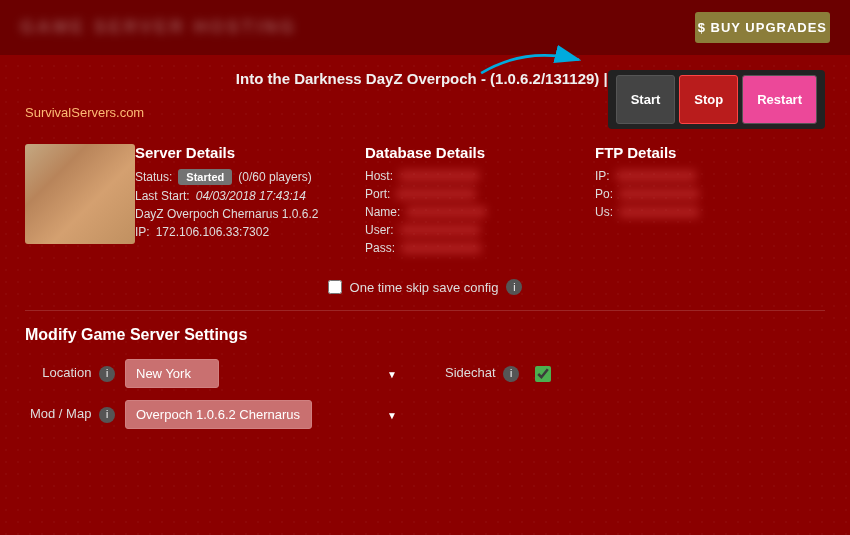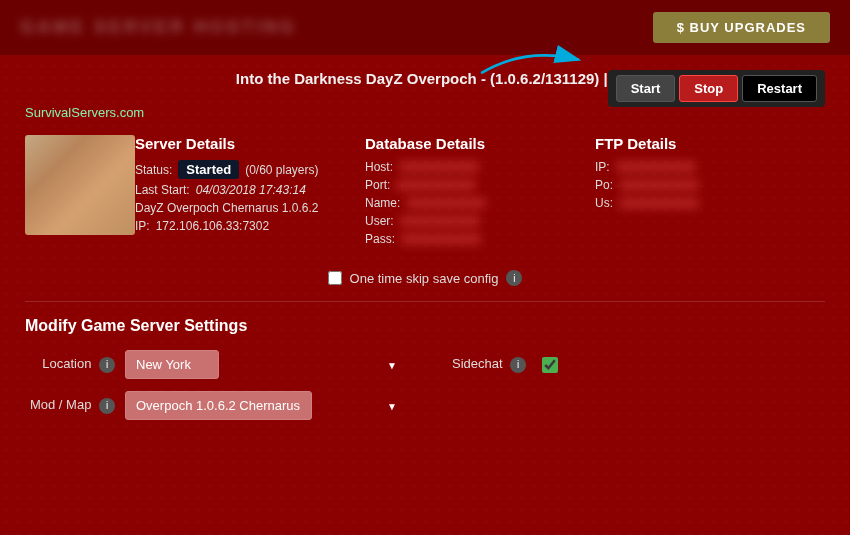--- a/index.html
+++ b/index.html
@@ -30,21 +30,21 @@
       font-weight: bold;
       letter-spacing: 3px;
       text-transform: uppercase;
       filter: blur(4px);
       user-select: none;
     }
     .buy-upgrades-btn {
       background-color: #8B7D3A;
       color: #fff;
       border: none;
-      padding: 8px 24px;
+      padding: 8px 3px;
       font-size: 13px;
       font-weight: bold;
       cursor: pointer;
       border-radius: 3px;
       letter-spacing: 1px;
     }
 
     
     .main-content {
       padding: 15px 25px;
@@ -62,51 +62,51 @@
     
     .control-row {
       display: flex;
       justify-content: space-between;
       align-items: flex-start;
       margin-bottom: 15px;
     }
     .server-title-block { flex: 1; }
     .server-subtitle {
       font-size: 13px;
-      color: #86efac;
+      color: #fdba74;
       margin-top: 18px;
     }
     .control-buttons {
       background-color: #222;
       border-radius: 4px;
       padding: 5px 8px;
       display: flex;
       gap: 4px;
       align-items: center;
       position: relative;
     }
     .ctrl-btn {
-      padding: 5px 14px;
+      padding: 16px 14px;
       font-size: 13px;
       font-weight: bold;
       border: 1px solid #555;
       border-radius: 3px;
       cursor: pointer;
     }
     .ctrl-btn-start {
       background-color: #444;
       color: #fff;
     }
     .ctrl-btn-stop {
       background-color: #b91c1c;
       color: #fff;
       border-color: #ff4444;
     }
     .ctrl-btn-restart {
-      background-color: #000000;
+      background-color: #ec4899;
       color: #fff;
     }
     .blue-arrow {
       position: absolute;
       right: 235px;
       top: -28px;
       width: 120px;
       height: 40px;
     }
 
@@ -134,25 +134,25 @@
     }
     .detail-row {
       font-size: 12px;
       color: #ddd;
       margin-bottom: 4px;
       display: flex;
       align-items: center;
       gap: 6px;
     }
     .status-badge {
-      background-color: #0f172a;
+      background-color: #737373;
       color: #fff;
       padding: 2px 8px;
       border-radius: 3px;
-      font-size: 13px;
+      font-size: 11px;
       font-weight: bold;
     }
     .db-details-col {
       flex: 1;
     }
     .ftp-details-col {
       flex: 1;
     }
     .blurred {
       filter: blur(5px);
@@ -253,21 +253,20 @@
     }
     .setting-checkbox {
       width: 16px;
       height: 16px;
       accent-color: #4CAF50;
     }
     .right-setting-row {
       display: flex;
       align-items: center;
       gap: 10px;
-      margin-left: 7px;
     }
     .right-label {
       font-size: 13px;
       color: #ddd;
       min-width: 80px;
     }
   </style>
 </head>
 <body>
 

